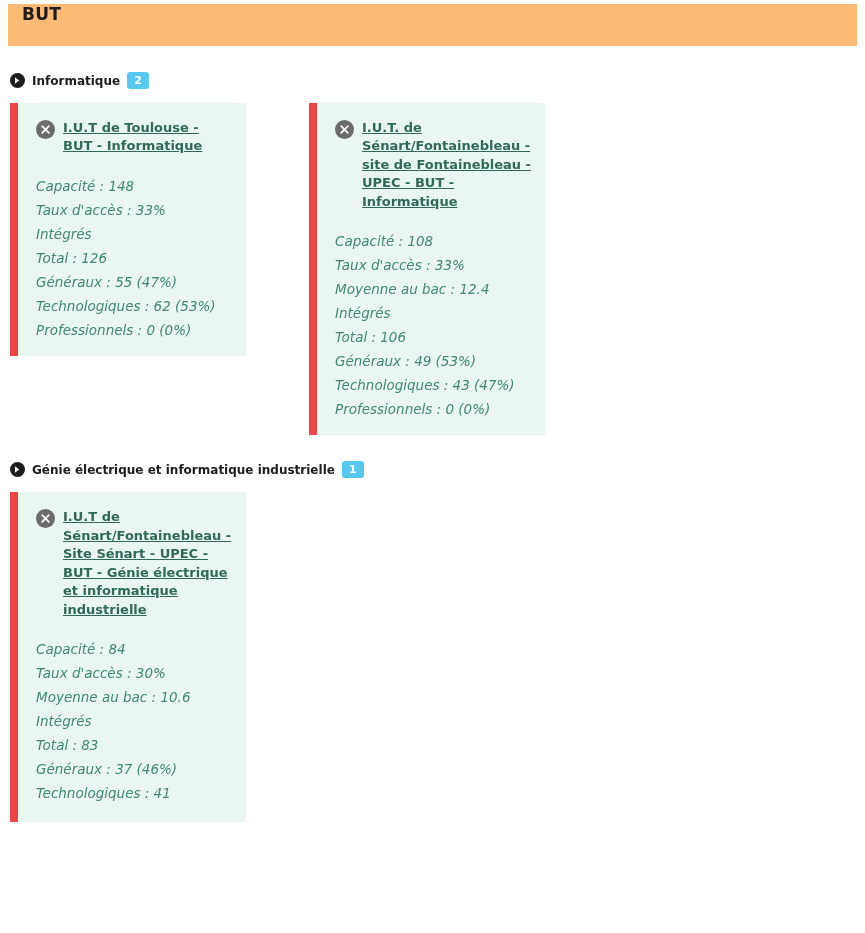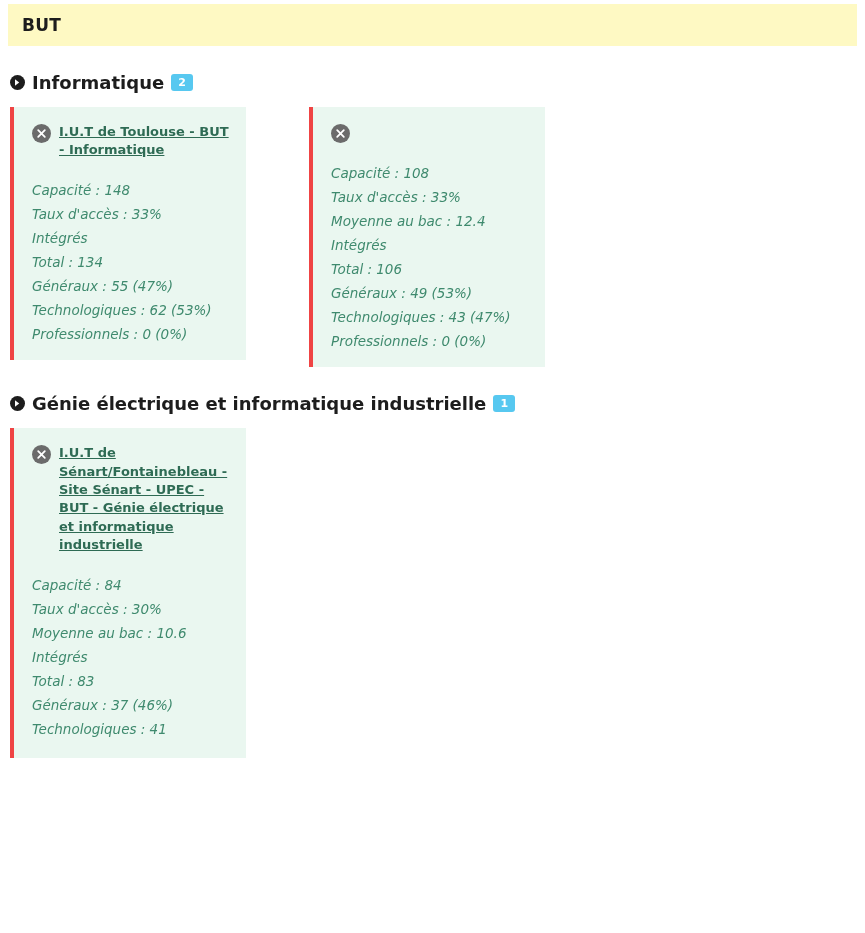--- a/index.html
+++ b/index.html
@@ -15,24 +15,23 @@
     -webkit-font-smoothing: antialiased;
   }
   .page {
     width: 865px;
     position: relative;
   }
 
   
   .banner {
     margin: 4px 8px 0 8px;
-    background: #fef9c3;
+    background: #fdba74;
     height: 42px;
     display: flex;
-    align-items: center;
     padding-left: 14px;
     box-sizing: border-box;
   }
   .banner-title {
     font-size: 17px;
     font-weight: bold;
     color: #1d1d1d;
     letter-spacing: 0.2px;
   }
 
@@ -43,21 +42,21 @@
     margin: 26px 0 0 10px;
     gap: 7px;
   }
   .arrow-icon {
     width: 15px;
     height: 15px;
     flex: 0 0 15px;
     display: block;
   }
   .group-label {
-    font-size: 18px;
+    font-size: 12px;
     font-weight: bold;
     color: #1d1d1d;
   }
   .count-badge {
     background: #57c8f0;
     color: #ffffff;
     font-size: 11px;
     font-weight: bold;
     border-radius: 3px;
     padding: 3px 7px;
@@ -69,21 +68,21 @@
   
   .cards-row {
     display: flex;
     margin: 14px 0 0 10px;
     gap: 63px;
     align-items: flex-start;
   }
   .card {
     width: 236px;
     background: #eaf7f0;
-    border-left: 4px solid #ef4444;
+    border-left: 8px solid #ef4444;
     box-sizing: border-box;
     padding: 16px 14px 14px 18px;
     min-height: 240px;
   }
   .card.tall {
     min-height: 330px;
   }
   .card-title-row {
     display: flex;
     align-items: flex-start;
@@ -147,35 +146,36 @@
             <circle cx="9.5" cy="9.5" r="9.5" fill="#6b6b6b"></circle>
             <path d="M6.2 6.2 L12.8 12.8 M12.8 6.2 L6.2 12.8" stroke="#ffffff" stroke-width="1.8" stroke-linecap="round"></path>
           </svg>
         </span>
         <span class="card-title">I.U.T de Toulouse - BUT - Informatique</span>
       </div>
       <div class="stats">
         <div class="stat">Capacité : 148</div>
         <div class="stat">Taux d'accès : 33%</div>
         <div class="stat">Intégrés</div>
-        <div class="stat">Total : 134</div>
+        <div class="stat">Total : 126</div>
         <div class="stat">Généraux : 55 (47%)</div>
         <div class="stat">Technologiques : 62 (53%)</div>
         <div class="stat">Professionnels : 0 (0%)</div>
       </div>
     </div>
 
     <div class="card">
       <div class="card-title-row">
         <span class="x-icon">
           <svg width="19" height="19" viewBox="0 0 19 19" xmlns="http://www.w3.org/2000/svg">
             <circle cx="9.5" cy="9.5" r="9.5" fill="#6b6b6b"></circle>
             <path d="M6.2 6.2 L12.8 12.8 M12.8 6.2 L6.2 12.8" stroke="#ffffff" stroke-width="1.8" stroke-linecap="round"></path>
           </svg>
         </span>
+        <span class="card-title">I.U.T. de Sénart/Fontainebleau - site de Fontainebleau - UPEC - BUT - Informatique</span>
       </div>
       <div class="stats">
         <div class="stat">Capacité : 108</div>
         <div class="stat">Taux d'accès : 33%</div>
         <div class="stat">Moyenne au bac : 12.4</div>
         <div class="stat">Intégrés</div>
         <div class="stat">Total : 106</div>
         <div class="stat">Généraux : 49 (53%)</div>
         <div class="stat">Technologiques : 43 (47%)</div>
         <div class="stat">Professionnels : 0 (0%)</div>

